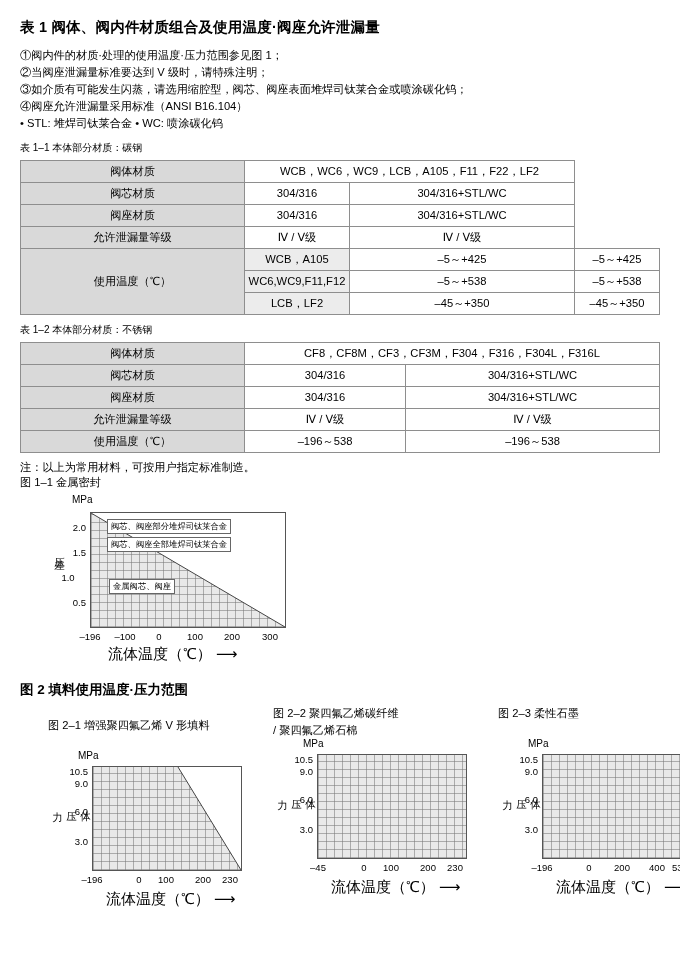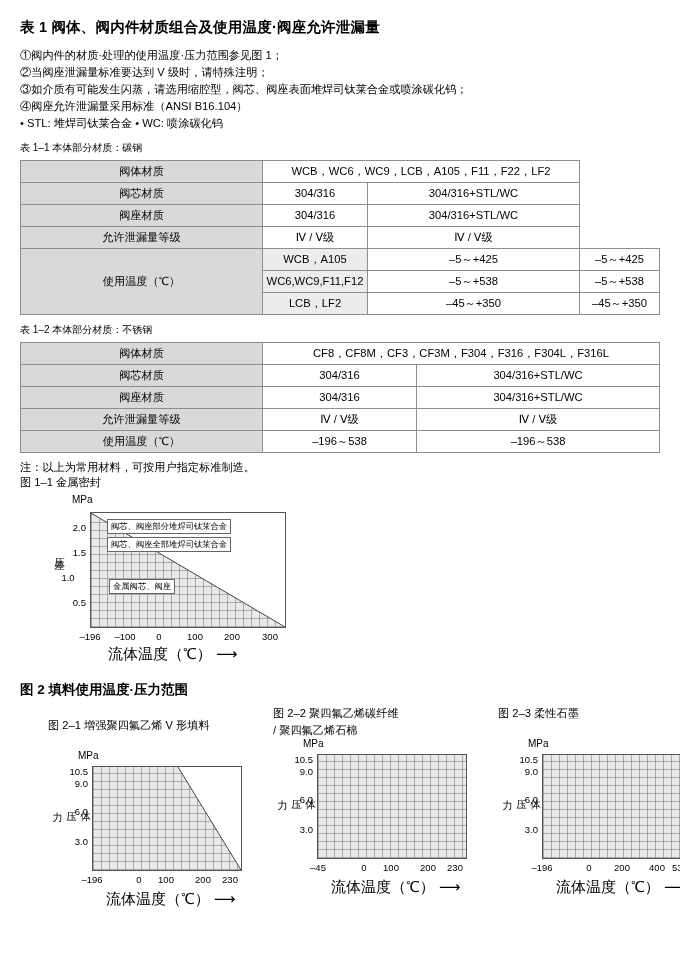--- a/index.html
+++ b/index.html
@@ -42,21 +42,21 @@
   }
   table.grid td {
     border: 1px solid #8e8e8e;
     text-align: center;
     padding: 3px 2px;
     height: 21px;
     line-height: 15px;
   }
   td.lbl {
     background: #d9d9d9;
-    width: 242px;
+    width: 224px;
   }
   td.lbl-narrow {
     background: #d9d9d9;
     width: 105px;
   }
   td.lbl-sub {
     background: #ececec;
     width: 105px;
   }
   .post-note {

